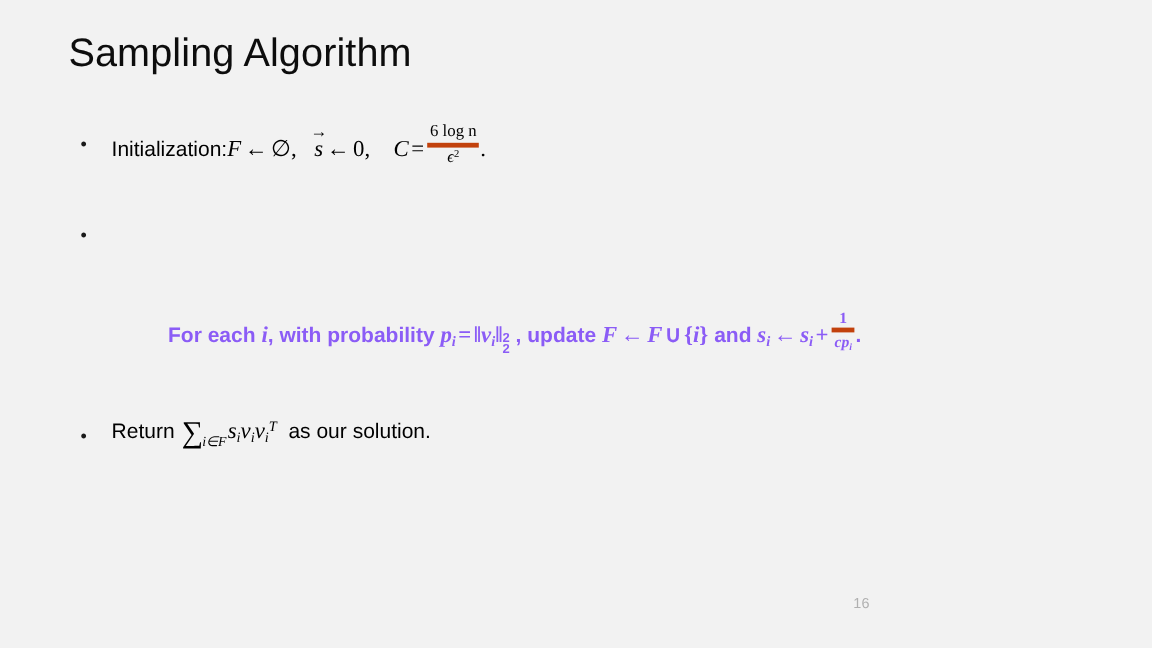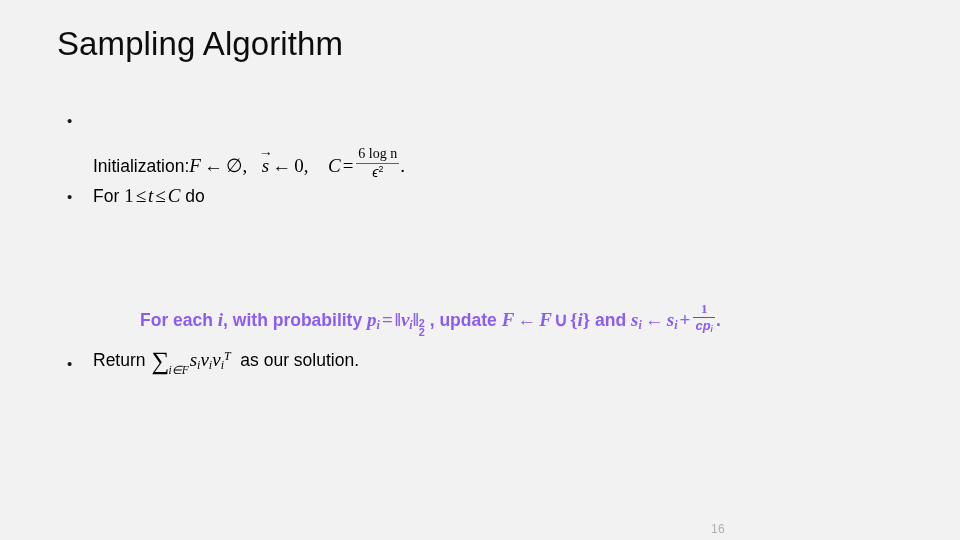--- a/index.html
+++ b/index.html
@@ -153,27 +153,26 @@
     margin: 0 1px;
     position: relative;
     top: -0.22em;
   }
   .frac .num {
     display: block;
     font-size: 14px;
     font-family: "Liberation Serif", serif;
     padding: 0 2px 1px 2px;
     line-height: 1.1;
-    margin-top: 44px;
   }
   .frac .den {
     display: block;
     font-size: 14px;
-    font-family: Liberation Sans, sans-serif;
-    border-top: 1px solid #c2410c;
+    font-family: Liberation Serif, serif;
+    border-top: 4px solid #c2410c;
     padding: 1px 2px 0 2px;
     line-height: 1.1;
   }
   .frac.small .num, .frac.small .den { font-size: 13px; }
 
   
   .sigma-wrap {
     display: inline-block;
     position: relative;
     font-style: normal;
@@ -221,21 +220,21 @@
     left: 0;
     top: -0.02em;
     font-size: 0.62em;
     font-style: normal;
   }
 
   
   .page-number {
     position: absolute;
     right: 68px;
-    bottom: 4px;
+    bottom: 30px;
     font-size: 12px;
     color: #b0b0b0;
     letter-spacing: 0.3px;
   }
 </style>
 </head>
 <body>
 
 <div class="slide">
 
@@ -245,23 +244,20 @@
 
     <div class="bullet-row row-1">
       <span class="bullet-marker">•</span>
       <span class="bullet-text">
         <span class="plain">Initialization:</span><span class="math">F</span><span class="arrow">←</span><span class="math-up">∅</span><span class="math-up">,</span>&nbsp;&nbsp;&nbsp;<span class="math vec"><span class="vec-arrow">→</span><span>s</span></span><span class="arrow">←</span><span class="math-up">0</span><span class="math-up">,</span>&nbsp;&nbsp;&nbsp;&nbsp;<span class="math">C</span><span class="op">=</span><span class="frac"><span class="num">6 log n</span><span class="den"><span style="font-style:italic">ϵ</span><sup class="up">2</sup></span></span><span class="math-up">.</span>
       </span>
     </div>
 
     <div class="bullet-row row-2">
       <span class="bullet-marker">•</span>
-      <span class="bullet-text">
-        <span class="plain">For</span>&nbsp;<span class="math-up">1</span><span class="op">≤</span><span class="math">t</span><span class="op">≤</span><span class="math">C</span>&nbsp;<span class="plain">do</span>
-      </span>
     </div>
 
     <div class="bullet-row row-3">
       <span class="sub-text">
         <span class="plain">For each</span>&nbsp;<span class="math">i</span><span class="plain">,</span>&nbsp;<span class="plain">with probability</span>&nbsp;<span class="math"><span>p</span><sub>i</sub></span><span class="op">=</span><span class="norm-bar">‖</span><span class="math"><span>v</span><sub>i</sub></span><span class="norm-bar">‖</span><span class="norm-idx"><span class="n-sup">2</span><span class="n-sub">2</span></span><span class="plain">,</span>&nbsp;<span class="plain">update</span>&nbsp;<span class="math">F</span><span class="arrow">←</span><span class="math">F</span><span class="op">∪</span><span class="math-up">{</span><span class="math">i</span><span class="math-up">}</span>&nbsp;<span class="plain">and</span>&nbsp;<span class="math"><span>s</span><sub>i</sub></span><span class="arrow">←</span><span class="math"><span>s</span><sub>i</sub></span><span class="op">+</span><span class="frac small"><span class="num">1</span><span class="den"><span style="font-style:italic">c</span><span style="font-style:italic">p</span><sub>i</sub></span></span><span class="plain">.</span>
       </span>
     </div>
 
     <div class="bullet-row row-4">
       <span class="bullet-marker">•</span>

